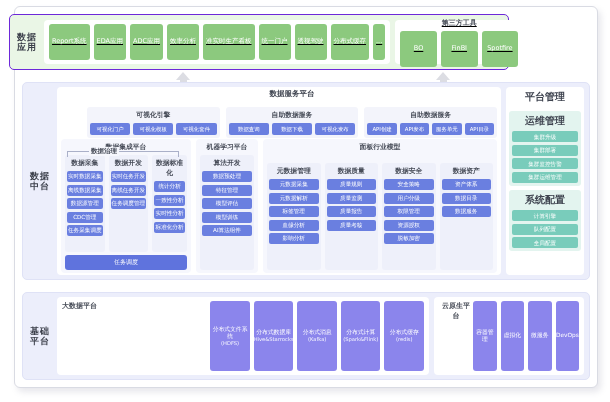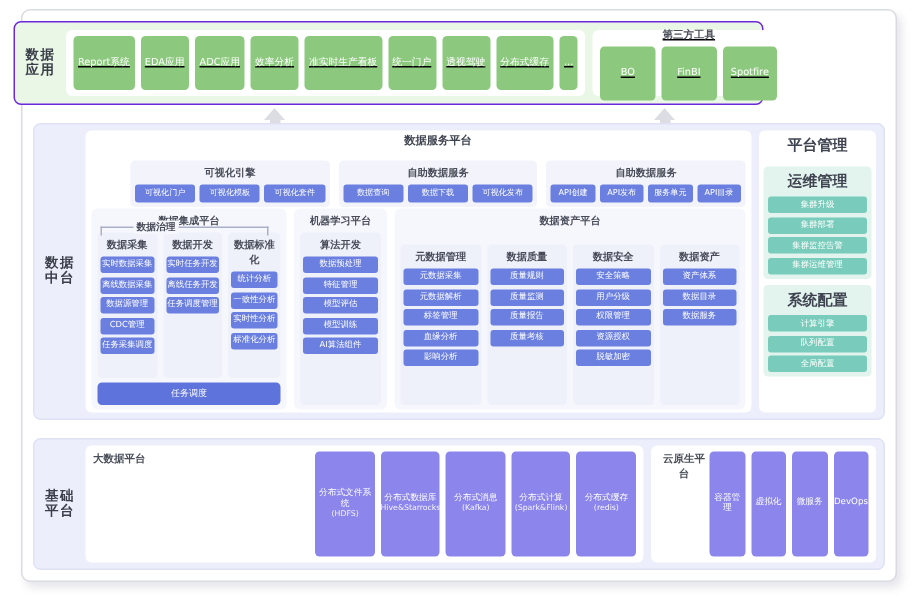--- a/index.html
+++ b/index.html
@@ -383,21 +383,21 @@
                 <div class="chip-blue">数据预处理</div>
                 <div class="chip-blue">特征管理</div>
                 <div class="chip-blue">模型评估</div>
                 <div class="chip-blue">模型训练</div>
                 <div class="chip-blue">AI算法组件</div>
               </div>
           </div>
         </div>
 
         <div class="plat" id="plat-asset">
-          <div class="group-title">数据资产平台</div>
+          <div class="group-title">面板行业模型</div>
           <div class="bracket" style="left:6px; top:12px; width:112px;"></div>
           <div class="bracket-label" style="left:28px; top:8px;">数据治理</div>
           <div class="cols" id="asset-cols" style="margin-top:8px;">
               <div class="col">
                 <div class="group-title">元数据管理</div>
                 <div class="chip-blue">元数据采集</div>
                 <div class="chip-blue">元数据解析</div>
                 <div class="chip-blue">标签管理</div>
                 <div class="chip-blue">血缘分析</div>
                 <div class="chip-blue">影响分析</div>

